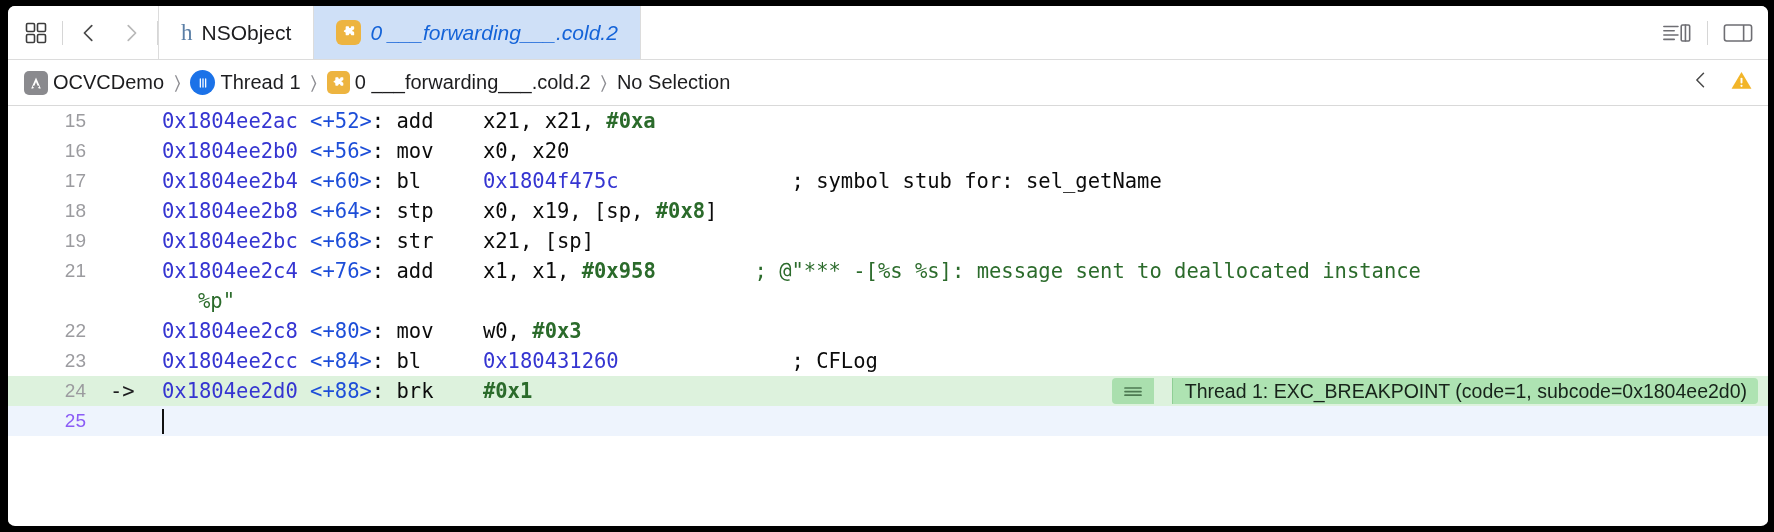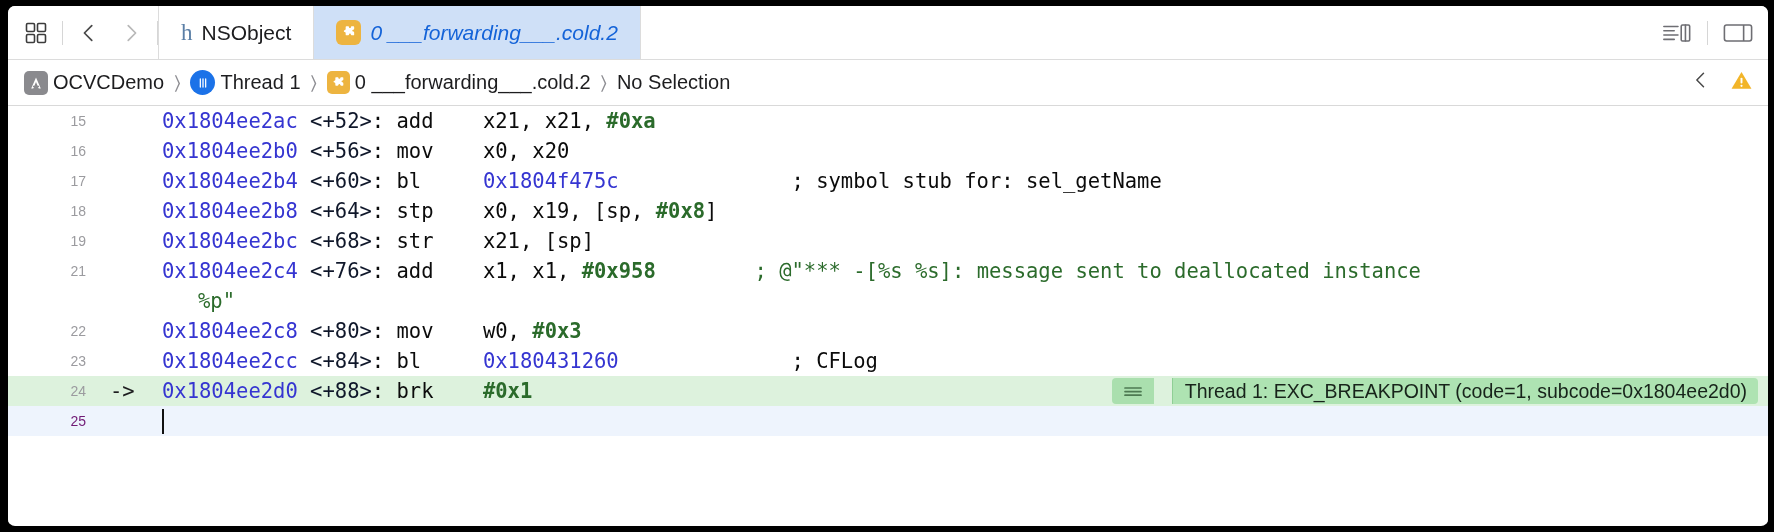--- a/index.html
+++ b/index.html
@@ -136,35 +136,35 @@
     white-space: pre;
   }
   .coderow.tall { height: 60px; }
   .coderow.pc { background: #ddf2dd; }
   .coderow.cursor { background: #eef4fd; }
   .gutter {
     flex: 0 0 92px;
     text-align: right;
     padding-right: 14px;
     color: #9b9b9f;
-    font-size: 14px;
+    font-size: 19px;
     font-family: "Liberation Sans", sans-serif;
     user-select: none;
   }
-  .coderow.cursor .gutter { color: #701a75; }
+  .coderow.cursor .gutter { color: #8b5cf6; }
   .arrowcol {
     flex: 0 0 62px;
     color: #1d1d1f;
     padding-left: 10px;
     font-family: "DejaVu Sans Mono", monospace;
   }
   .codetext { flex: 1 1 auto; position: relative; }
   .ln2 { display: block; }
   .addr  { color: #3535d1; }
-  .off   { color: #0f172a; }
+  .off   { color: #1d4ed8; }
   .punct { color: #0b0b0b; }
   .mn    { color: #0b0b0b; }
   .ops   { color: #0b0b0b; }
   .imm   { color: #2b6b2b; font-weight: bold; }
   .ref   { color: #3535d1; }
   .cmt   { color: #0b0b0b; }
   .cmtg  { color: #2b6b2b; }
 
   
   .caret {

